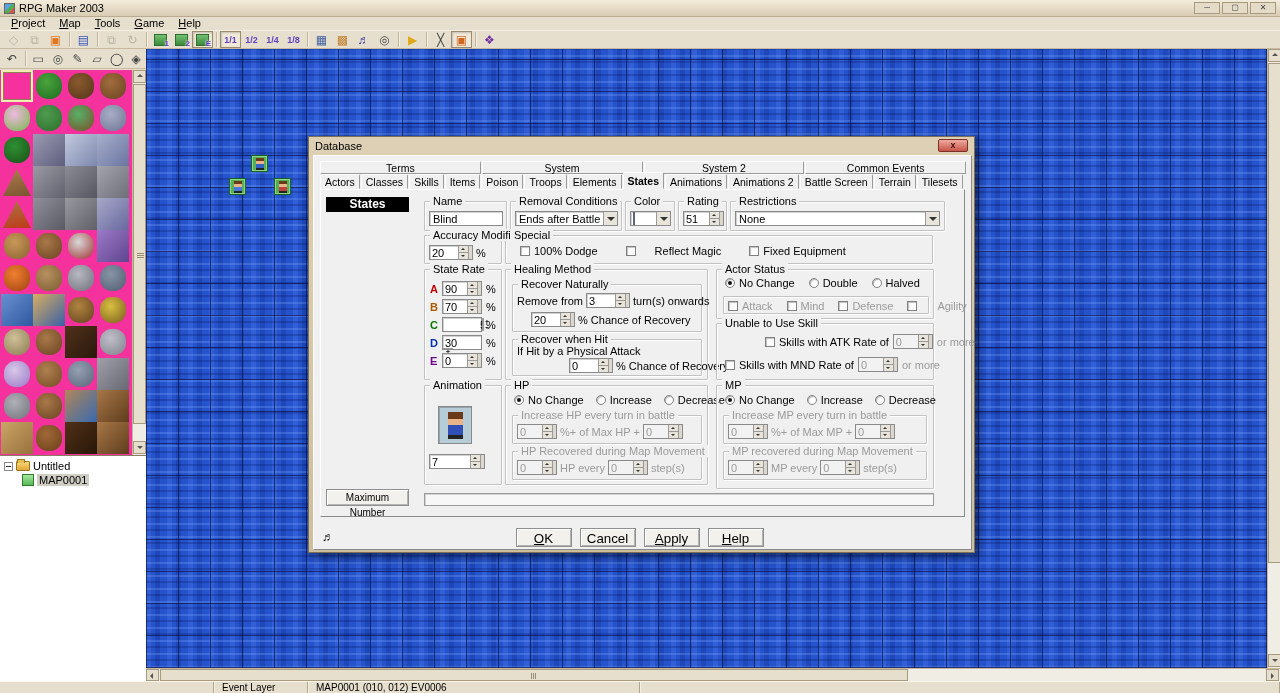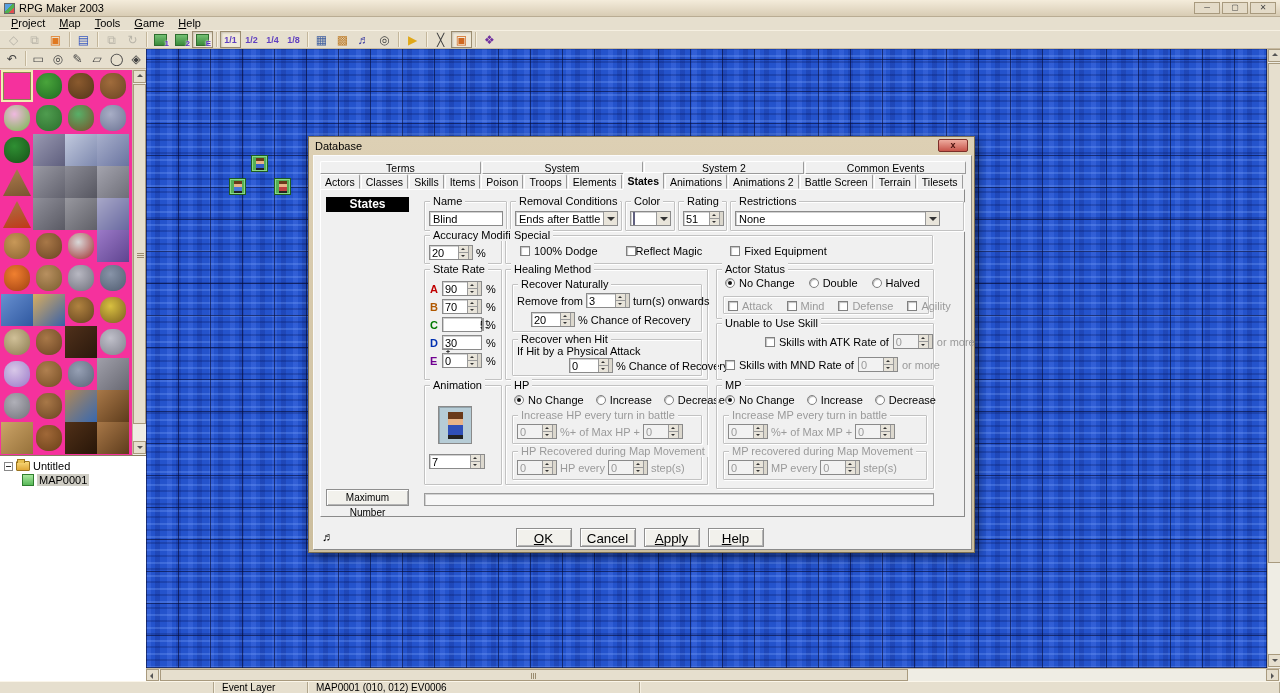--- a/index.html
+++ b/index.html
@@ -131,21 +131,21 @@
   .longfield{position:absolute;background:#f7f7f7;border:1px solid #9a9a9a;box-shadow:inset 1px 1px 0 rgba(0,0,0,.15)}
 
   
   #g-states-hdr{left:5px;top:7px;width:83px;height:15px}
   #g-states-list{left:5px;top:22px;width:83px;height:247px}
   #g-max-btn{left:5px;top:299px;width:83px;height:17px}
   #g-name{left:103px;top:11px;width:83px;height:30px}
   #g-removal{left:189px;top:11px;width:112px;height:30px}
   #g-color{left:304px;top:11px;width:50px;height:30px}
   #g-rating{left:357px;top:11px;width:49px;height:30px}
-  #g-restrict{left:409px;top:11px;width:234px;height:30px}
+  #g-restrict{left:409px;top:11px;width:215px;height:30px}
   #g-accuracy{left:103px;top:45px;width:78px;height:29px}
   #g-special{left:184px;top:45px;width:428px;height:29px}
   #g-rate{left:103px;top:79px;width:78px;height:111px}
   #g-heal{left:184px;top:79px;width:203px;height:111px}
   #g-actor{left:395px;top:79px;width:218px;height:50px}
   #g-unable{left:395px;top:133px;width:218px;height:57px}
   #g-anim{left:103px;top:195px;width:78px;height:100px}
   #g-hp{left:184px;top:195px;width:203px;height:100px}
   #g-mp{left:395px;top:195px;width:218px;height:104px}
   #g-longfield{left:103px;top:303px;width:510px;height:13px}
@@ -565,21 +565,21 @@
             </div>
           </div>
 
           <div class="grp" id="g-special">
             <span class="cap">Special</span>
             <div class="row" style="position:absolute;left:14px;top:9px;gap:28px">
                 <span class="row" style="gap: 4px;">
                   <span class="cb"></span>
                   <span>100% Dodge</span>
                 </span>
-                <span class="row" style="gap: 0; align-items: center;">
+                <span class="row" style="gap: 19px; align-items: center;">
                   <span class="cb"></span>
                   <span>Reflect Magic</span>
                 </span>
                 <span class="row" style="gap: 4px;">
                   <span class="cb"></span>
                   <span>Fixed Equipment</span>
                 </span>
               </div>
           </div>
 
@@ -719,21 +719,21 @@
                     <span>Attack</span>
                   </span>
                   <span class="row dis-t" style="gap: 4px;">
                     <span class="cb"></span>
                     <span>Mind</span>
                   </span>
                   <span class="row dis-t" style="gap: 4px;">
                     <span class="cb"></span>
                     <span>Defense</span>
                   </span>
-                  <span class="row dis-t" style="gap: 4px;">
+                  <span class="row dis-t" style="gap: 20px;">
                     <span class="cb"></span>
                     <span>Agility</span>
                   </span>
                 </div>
             </div>
           </div>
 
           <div class="grp" id="g-unable">
             <span class="cap">Unable to Use Skill</span>
             <div>

